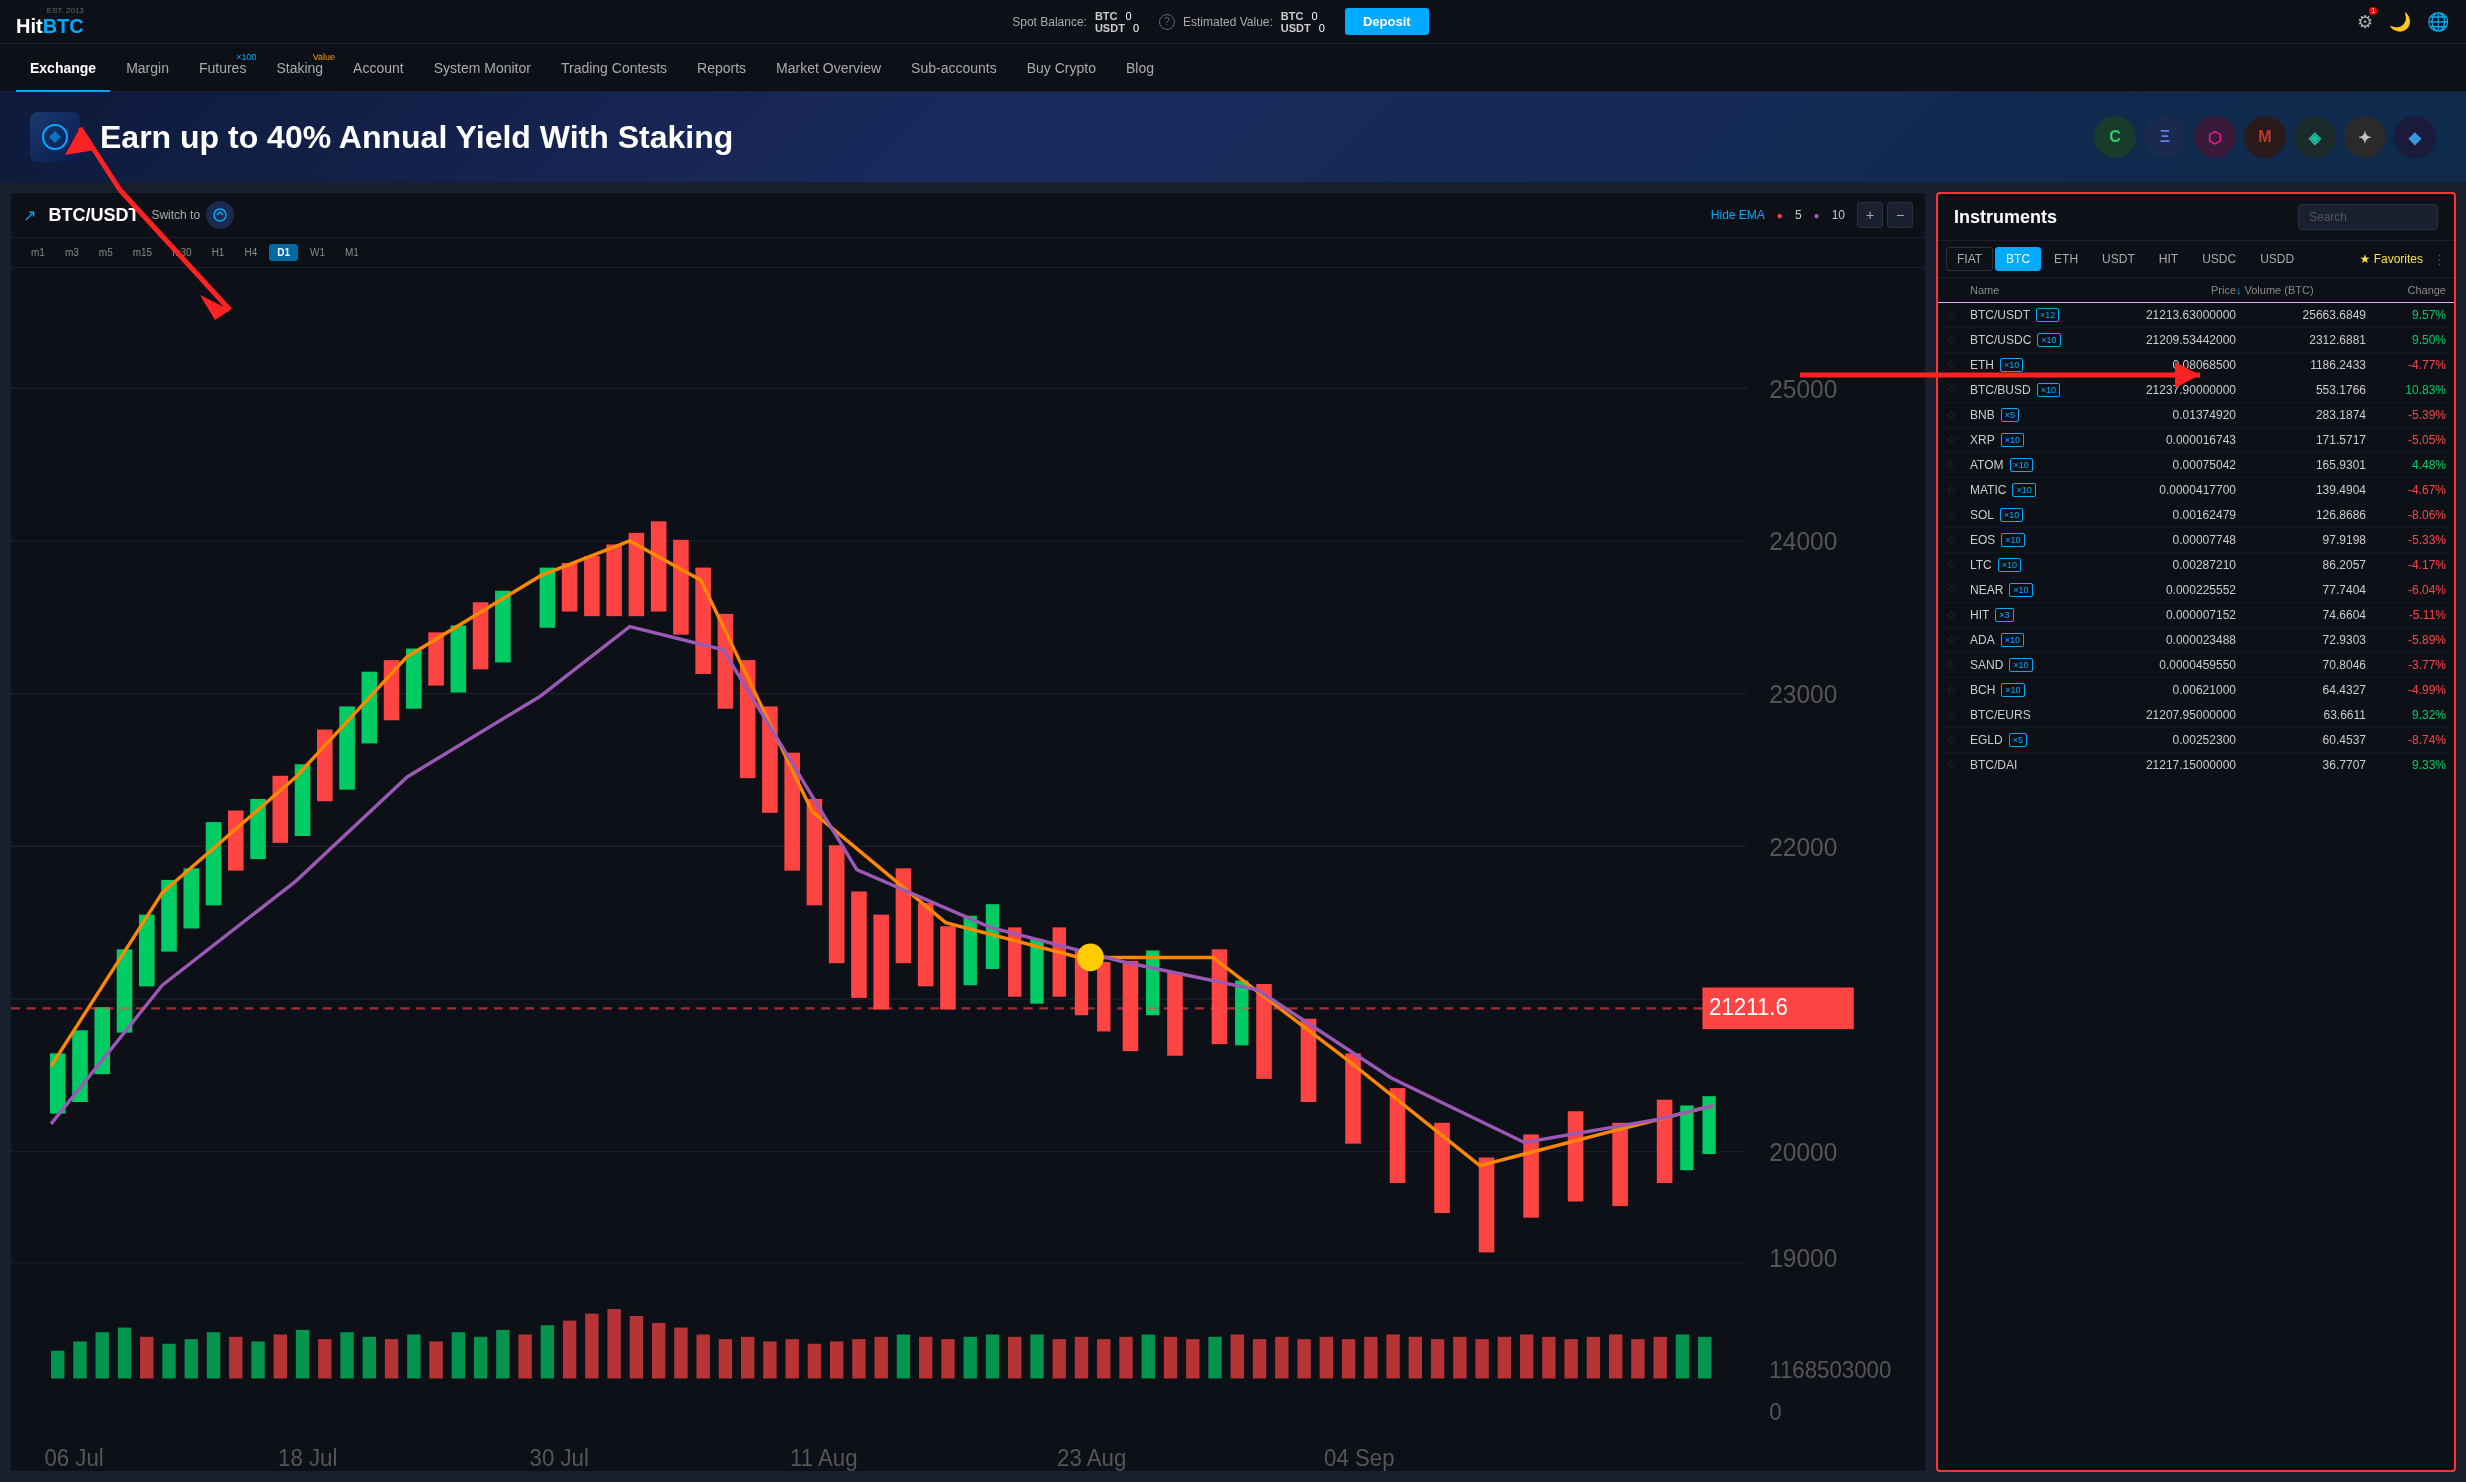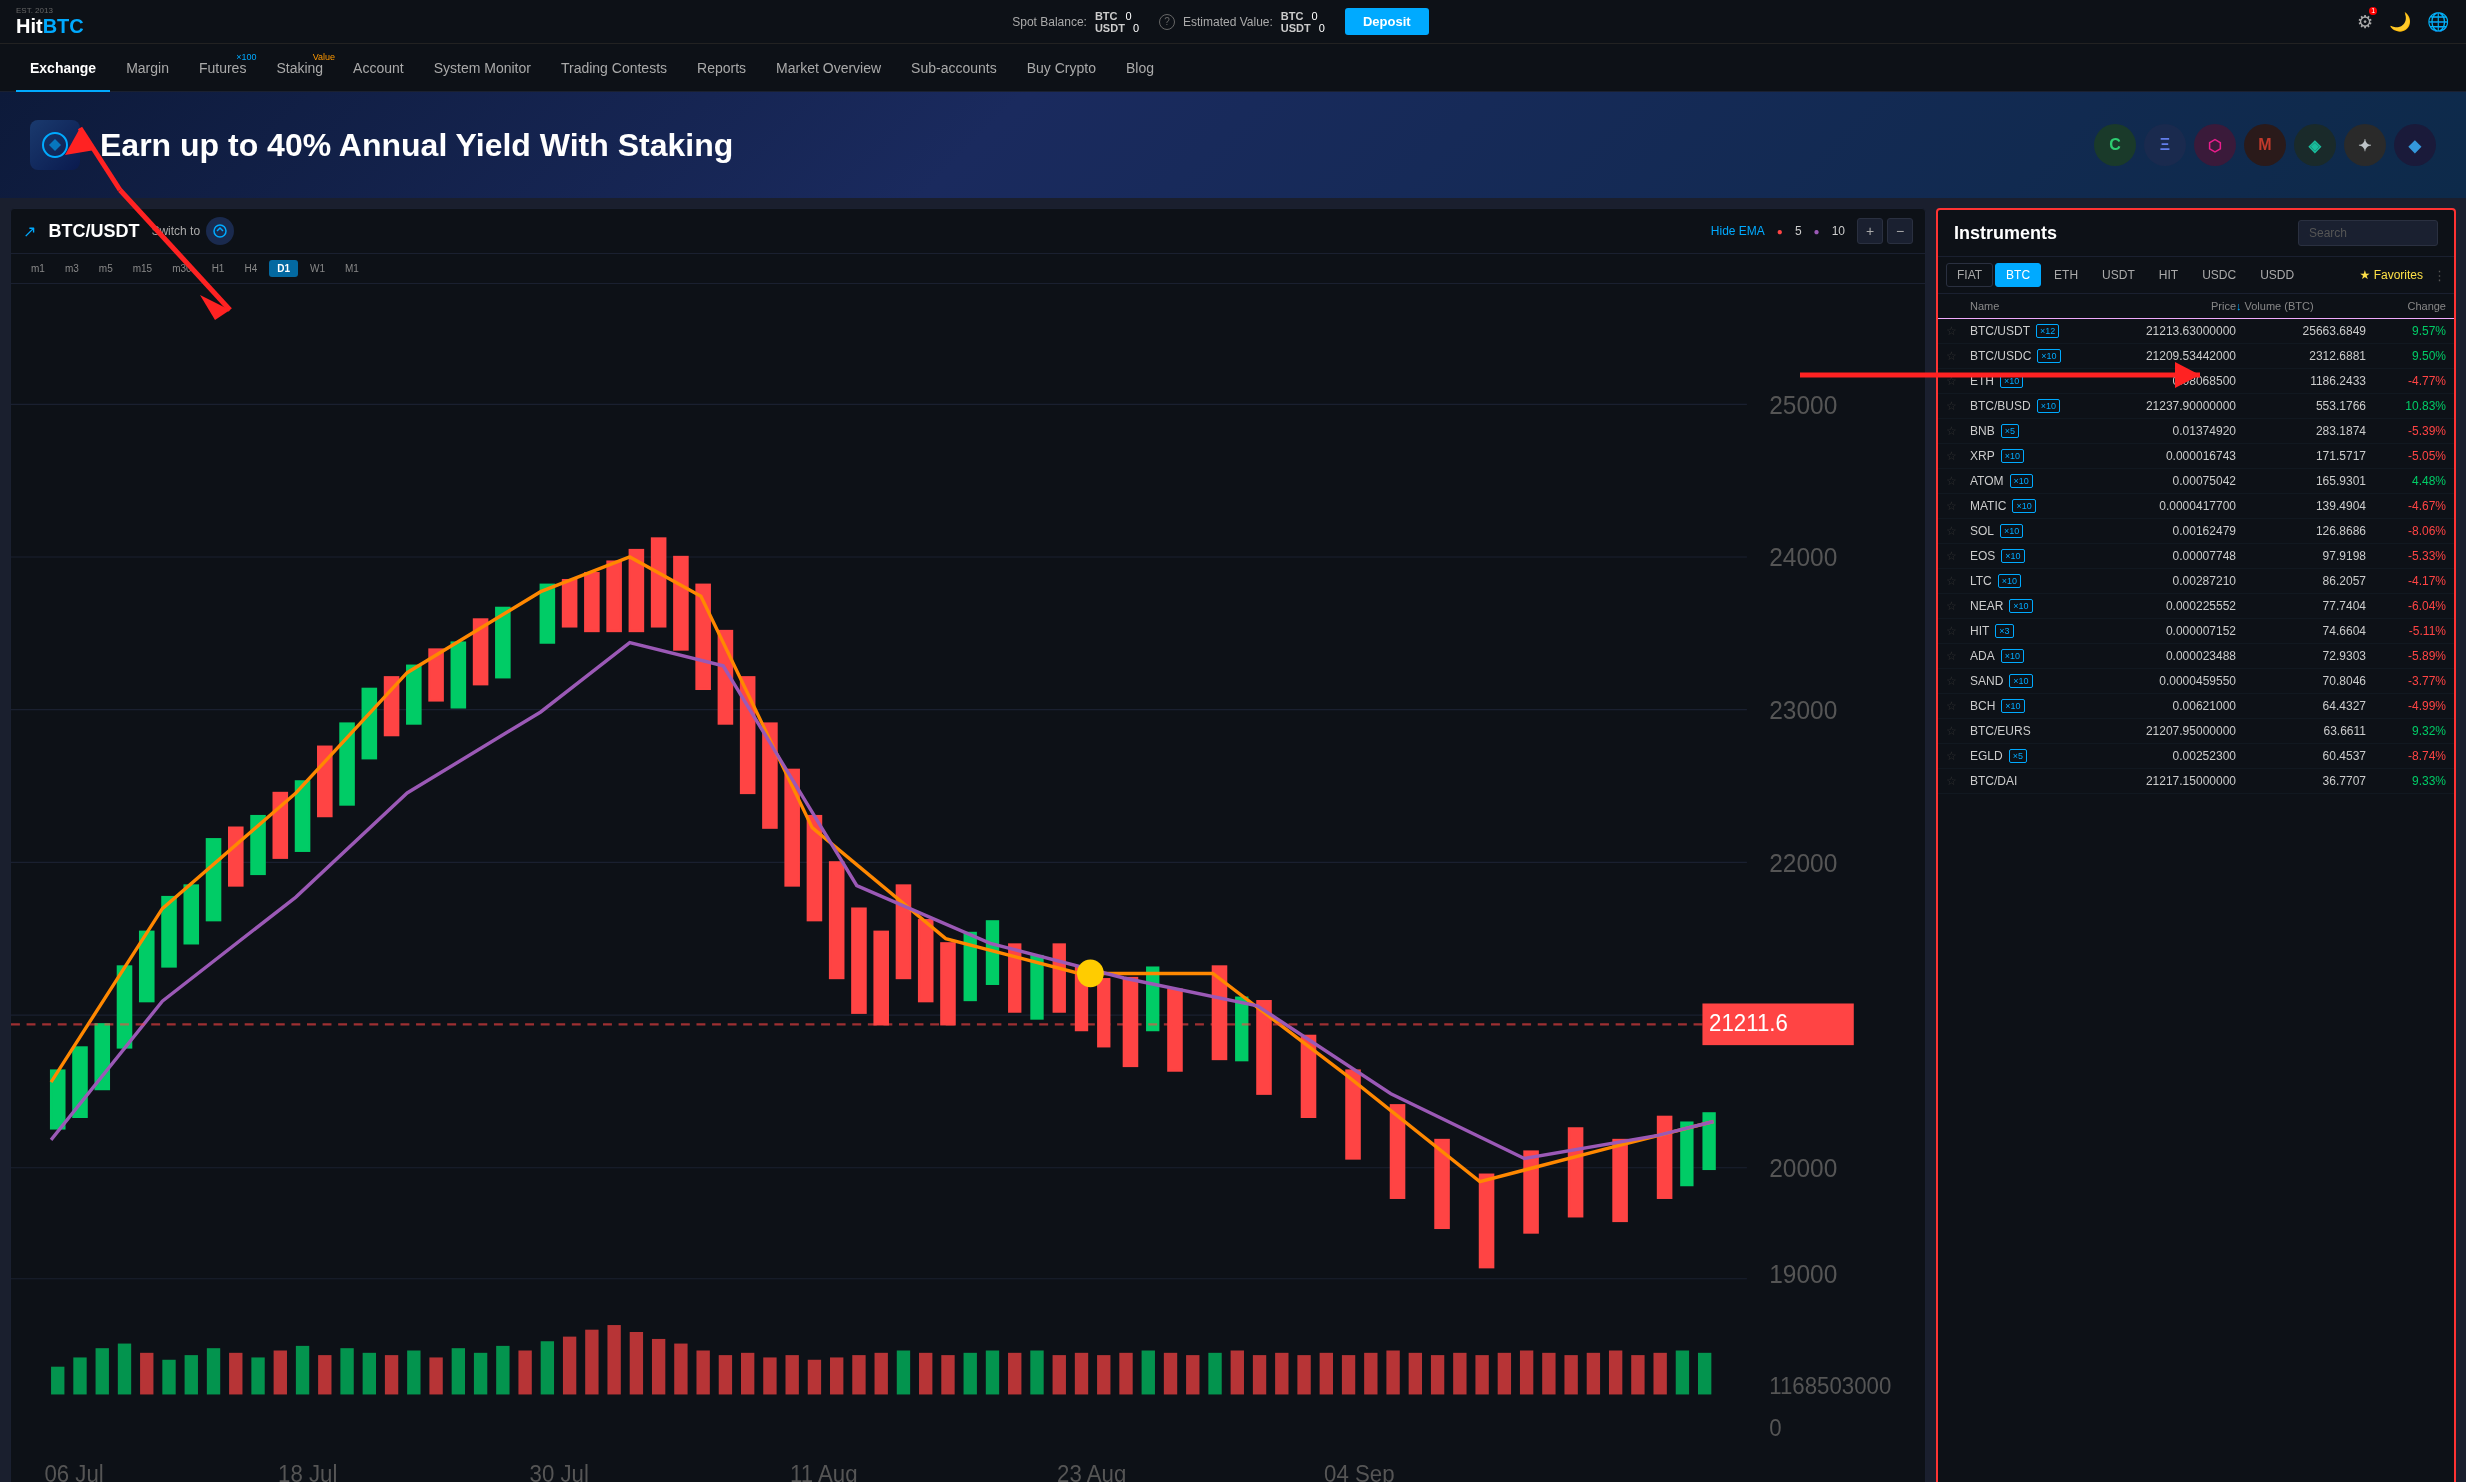--- a/index.html
+++ b/index.html
@@ -141,21 +141,21 @@
       font-size: 9px;
       color: #ff9900;
       position: absolute;
       top: 8px;
       right: 2px;
     }
 
     
     .banner {
       background: linear-gradient(135deg, #0d1a3a 0%, #1a2a5e 40%, #0d2a4a 100%);
-      height: 106px;
+      height: 90px;
       display: flex;
       align-items: center;
       padding: 0 30px;
       gap: 20px;
       position: relative;
       overflow: hidden;
     }
     .banner-logo {
       display: flex;
       align-items: center;
@@ -450,21 +450,21 @@
     .highlight-border {
       border: 2px solid #ff3333 !important;
     }
   </style>
 </head>
 <body>
 
 <div class="top-bar">
   <div class="top-bar-left">
     <div class="logo-area">
-      <div style="display:flex;flex-direction:column;align-items:flex-start;">
+      <div style="display:flex;flex-direction:column;align-items:flex-end;">
         <span style="font-size:8px;color:#666;">EST. 2013</span>
         <span class="logo-text">
           <span class="logo-hit">Hit</span><span class="logo-btc">BTC</span>
         </span>
       </div>
     </div>
   </div>
   <div class="top-bar-center">
     <div class="balance-group">
       <span class="balance-label">Spot Balance:</span>

